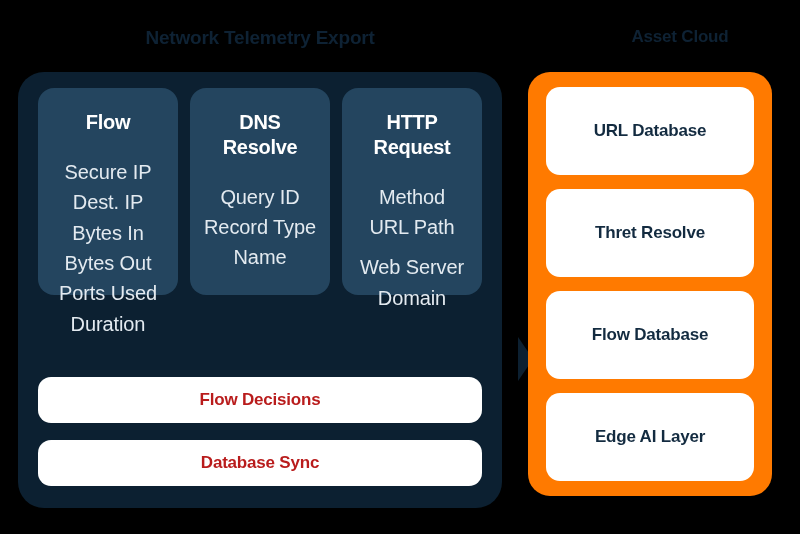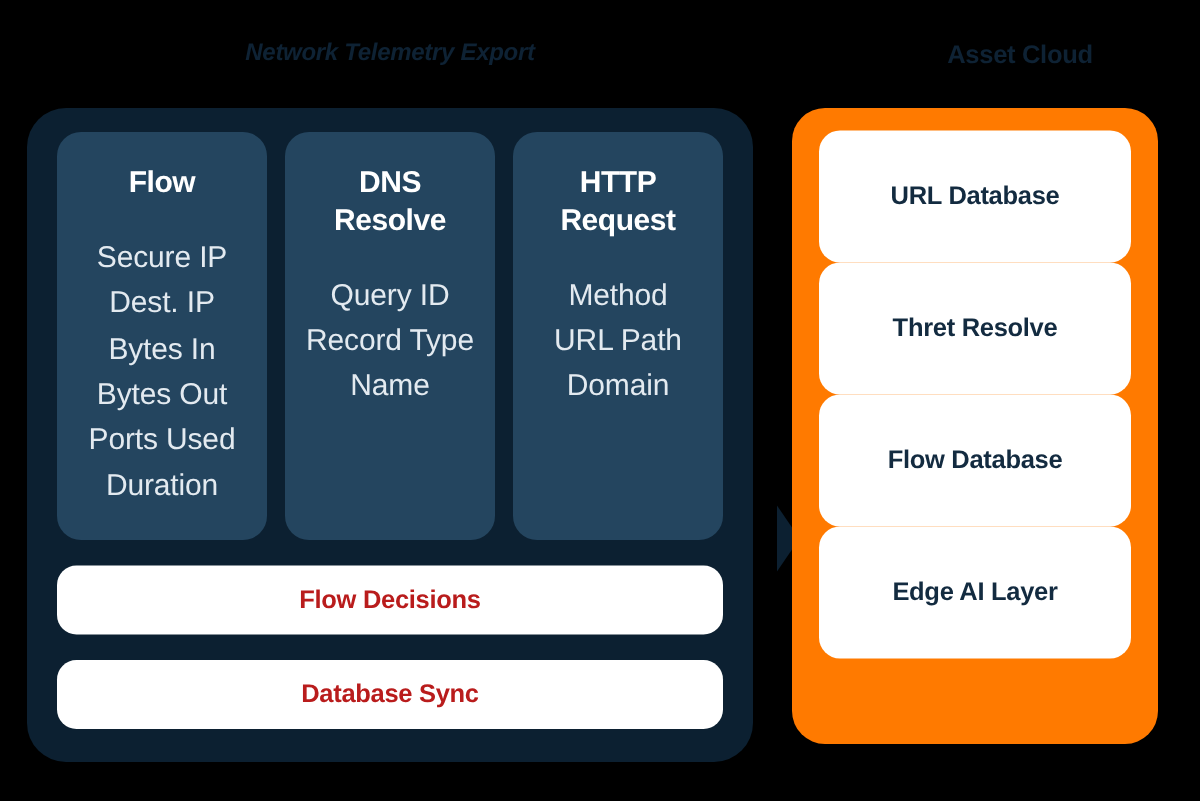--- a/index.html
+++ b/index.html
@@ -29,22 +29,21 @@
     font-weight: bold;
     color: #0E2234;
     letter-spacing: -0.2px;
     white-space: nowrap;
     text-align: center;
   }
   #title-left {
     left: 18px;
     top: 27px;
     width: 484px;
-    font-size: 16px;
-    font-style: italic;
+    font-size: 19px;
   }
   #title-right {
     left: 558px;
     top: 27px;
     width: 244px;
     font-size: 17px;
   }
 
   
   #telemetry-panel {
@@ -72,21 +71,21 @@
     position: absolute;
     left: 38px;
     top: 88px;
     width: 444px;
     height: 272px;
     display: flex;
     justify-content: space-between;
   }
   .telemetry-card {
     width: 140px;
-    height: 272px;
+    height: 207px;
     background: #24455F;
     border-radius: 16px;
     padding: 22px 8px 0 8px;
     box-sizing: border-box;
     text-align: center;
   }
   .telemetry-card .card-title {
     color: #FFFFFF;
     font-size: 20px;
     font-weight: bold;
@@ -137,20 +136,21 @@
     border-radius: 22px;
   }
   #asset-cards {
     position: absolute;
     left: 546px;
     top: 87px;
     width: 208px;
     height: 394px;
     display: flex;
     flex-direction: column;
+    justify-content: space-between;
   }
   .asset-card {
     width: 208px;
     height: 88px;
     background: #FFFFFF;
     border-radius: 14px;
     display: flex;
     align-items: center;
     justify-content: center;
     color: #132B40;
@@ -199,20 +199,21 @@
     </div>
 
     <div class="telemetry-card">
       <div class="card-title">
         <div>HTTP</div>
         <div>Request</div>
       </div>
       <div class="field-list">
         <div class="field">Method</div>
         <div class="field">URL Path</div>
+        <div class="field gap">Web Server</div>
         <div class="field">Domain</div>
       </div>
     </div>
 
   </div>
 
   <div class="pill-white" id="pill-flow-decisions">Flow Decisions</div>
 
   <div class="pill-white" id="pill-database-sync">Database Sync</div>
 

